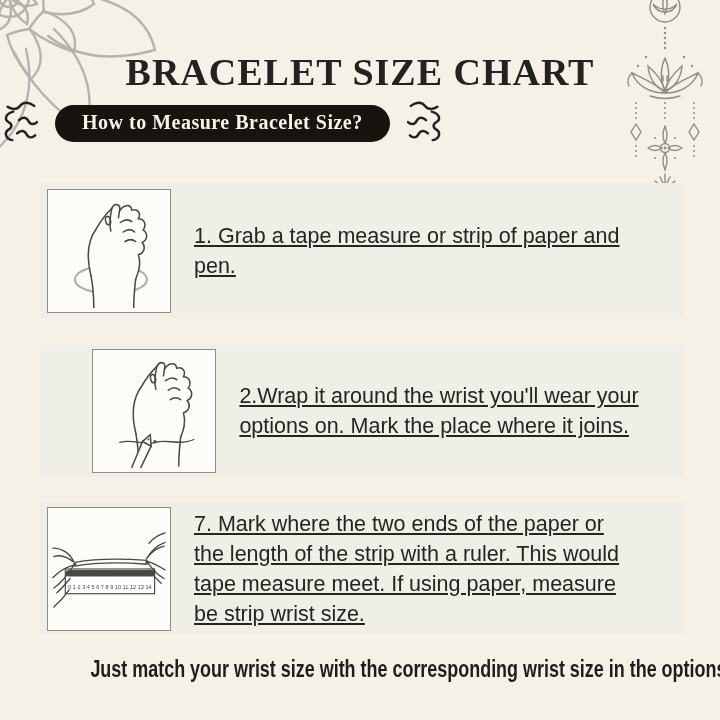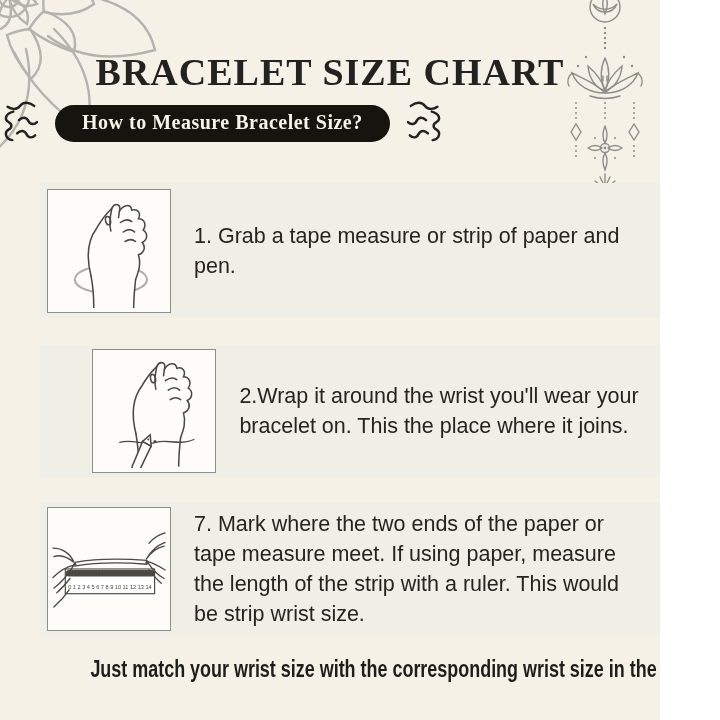--- a/index.html
+++ b/index.html
@@ -1,18 +1,18 @@
 <!DOCTYPE html>
 <html><head>
 <meta charset="utf-8">
 <style>
   html,body{margin:0;padding:0;}
   .page{
     position:relative;
-    width:660px;height:720px;
+    width:720px;height:720px;
     background:#f6f1e7;
     font-family:"Liberation Sans", sans-serif;
     overflow:hidden;
   }
   
   .mandala{position:absolute;left:-6px;top:-8px;}
   .lotus{position:absolute;right:10px;top:0;}
   
   .title{
     position:absolute;top:52px;left:0;width:100%;
@@ -59,21 +59,21 @@
     border:1px solid #8f8d88;
     display:flex;align-items:center;justify-content:center;
   }
   .step-text{
     margin-left:23px;
     font-size:21.5px;
     line-height:30px;
     color:#262420;
     white-space:nowrap;
   }
-  .step-text .line{white-space:nowrap;}
+  .step-text .line{white-space:nowrap;text-decoration:underline;}
   .step-text .line.cont{}
   
   .footer{
     position:absolute;top:656px;left:0;width:100%;
     text-align:center;
   }
   .footer .inner{
     display:inline-block;
     font-size:23px;
     font-weight:700;
@@ -220,21 +220,21 @@
         <path d="M72,28 q7,-5 12,-1 M75,38 q7,-5 12,0 M77,48 q6,-4 11,0"></path>
         <path d="M24,93 C38,89 50,97 62,93 C74,89 86,97 102,90" stroke-width="1.4"></path>
         <circle cx="61" cy="92" r="1.6" fill="#4a4843" stroke="none"></circle>
         <path fill="#fdfcf9" d="M38,116 C35,121 39,126 44,124 L57,97 L48,92 Z"></path>
         <path d="M48,92 L57,97 L56,85 Z" fill="#fdfcf9"></path>
         <circle cx="54" cy="90" r="1" fill="#4a4843" stroke="none"></circle>
       </svg>
     </div>
     <div class="step-text">
       <div class="line">2.Wrap it around the wrist you'll wear your</div>
-      <div class="line cont">bracelet on. This the place where it joins.</div>
+      <div class="line cont">options on. Mark the place where it joins.</div>
     </div>
   </div>
 
   <div class="step step3">
     <div class="thumb">
       <svg width="114" height="114" viewBox="0 0 120 120" fill="none" stroke="#4a4843" stroke-width="1.4" stroke-linecap="round">
         <rect x="14" y="60" width="94" height="26" fill="#ffffff" stroke-width="1.2"></rect>
         <line x1="18" y1="64.5" x2="105" y2="64.5" stroke-width="7" stroke-dasharray="1,2.1"></line>
         <text x="61" y="81" text-anchor="middle" font-size="6" fill="#4a4843" stroke="none" textLength="88" lengthAdjust="spacingAndGlyphs">0 1 2 3 4 5 6 7 8 9 10 11 12 13 14</text>
         <path d="M24,53 C46,49 76,49 100,51 M24,57 C46,53 76,53 100,55"></path>
@@ -245,22 +245,22 @@
         <path d="M5,85 C11,80 15,75 19,70"></path>
         <path d="M2,100 C9,94 14,88 18,82"></path>
         <path d="M118,36 C109,38 103,44 99,50 C104,41 111,35 119,32"></path>
         <path d="M118,70 C110,66 104,58 100,52 C108,54 114,58 119,61"></path>
         <path d="M115,75 C110,71 106,66 102,61"></path>
         <path d="M119,22 C112,24 106,28 102,33"></path>
       </svg>
     </div>
     <div class="step-text">
       <div class="line">7. Mark where the two ends of the paper or</div>
+      <div class="line cont">the length of the strip with a ruler. This would</div>
       <div class="line cont">tape measure meet. If using paper, measure</div>
-      <div class="line cont">the length of the strip with a ruler. This would</div>
       <div class="line cont">be strip wrist size.</div>
     </div>
   </div>
 
   <div class="footer">
     <span class="inner">Just match your wrist size with the corresponding wrist size in the options.</span>
   </div>
 
 </div>
 

